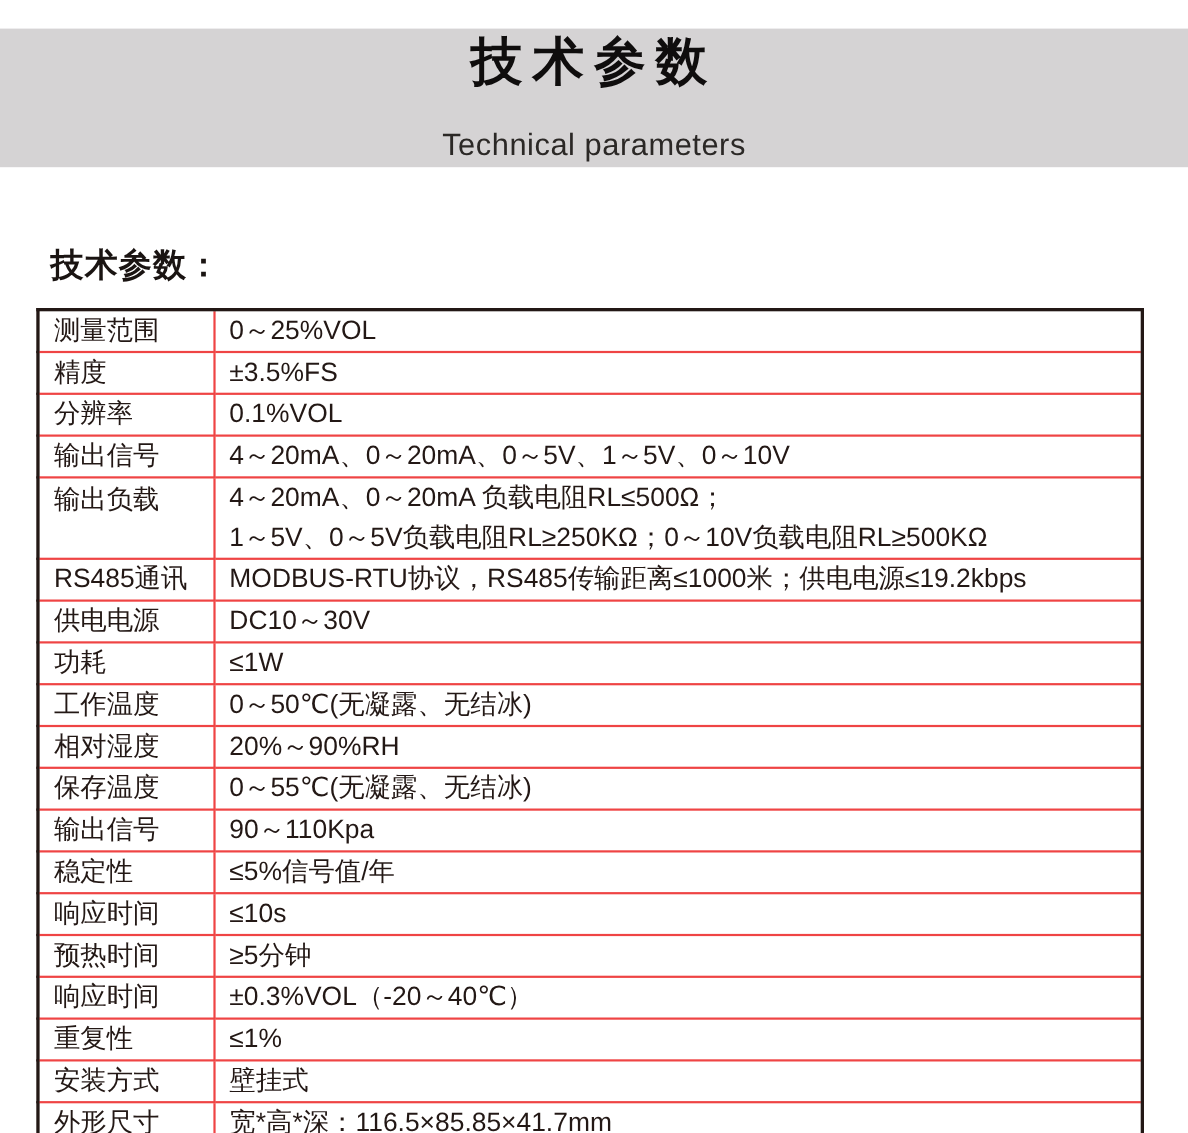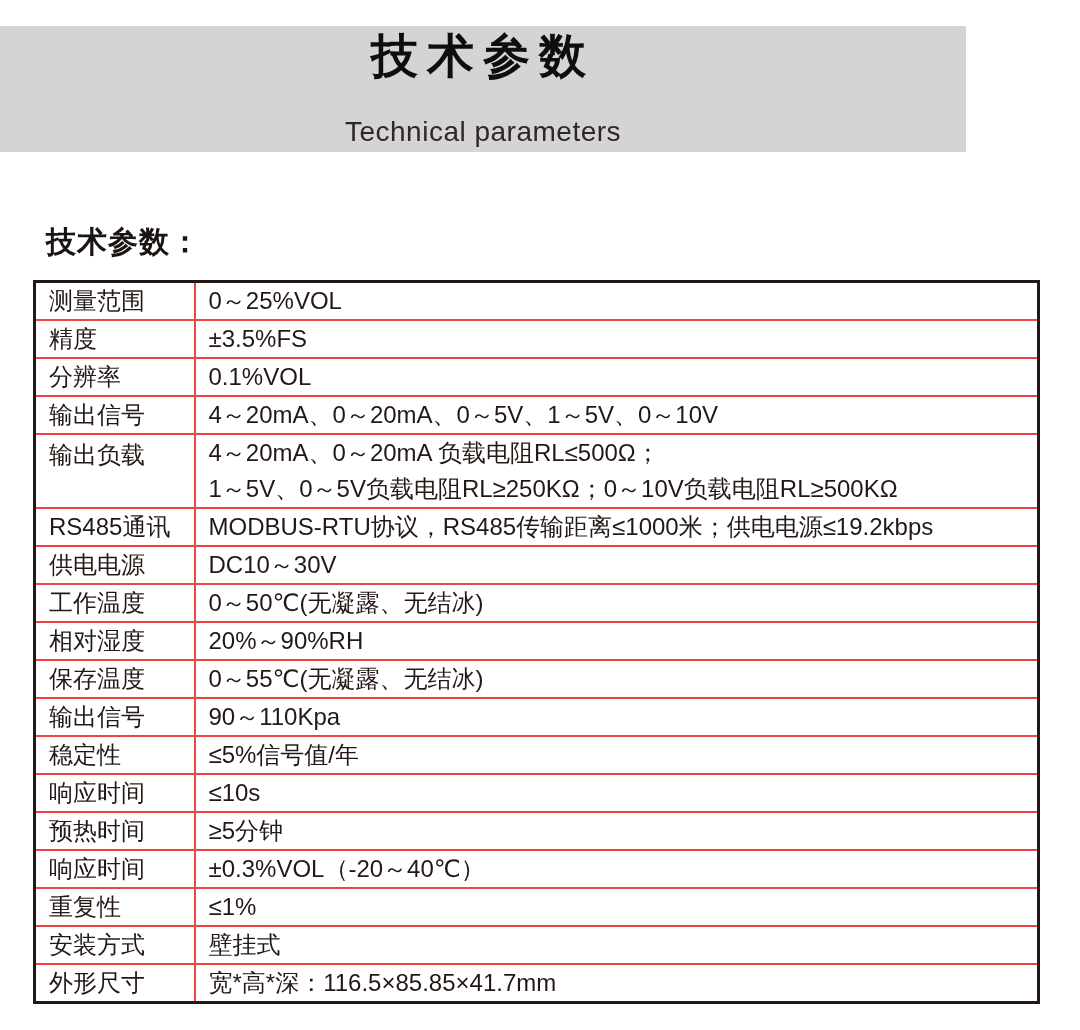--- a/index.html
+++ b/index.html
@@ -6,21 +6,21 @@
   html, body {
     width: 1080px; height: 1030px;
     background: #ffffff;
     font-family: "Liberation Sans", "DejaVu Sans", sans-serif;
     color: #231815;
     overflow: hidden;
   }
   
   .banner {
     margin-top: 26px;
-    width: 966px; height: 126px;
+    width: 1080px; height: 126px;
     background: #d5d3d4;
     display: flex; flex-direction: column;
     align-items: center; justify-content: center; gap: 30px;
   }
   .banner-title {
     font-size: 47px;
     font-weight: 700;
     letter-spacing: 9px;
     color: #0f0d0d;
     line-height: 1.1;
@@ -102,20 +102,24 @@
     </tr>
     <tr>
       <td class="label-cell">RS485通讯</td>
       <td class="value-cell">MODBUS-RTU协议，RS485传输距离≤1000米；供电电源≤19.2kbps</td>
     </tr>
     <tr>
       <td class="label-cell">供电电源</td>
       <td class="value-cell">DC10～30V</td>
     </tr>
     <tr>
+      <td class="label-cell">功耗</td>
+      <td class="value-cell">≤1W</td>
+    </tr>
+    <tr>
       <td class="label-cell">工作温度</td>
       <td class="value-cell">0～50℃(无凝露、无结冰)</td>
     </tr>
     <tr>
       <td class="label-cell">相对湿度</td>
       <td class="value-cell">20%～90%RH</td>
     </tr>
     <tr>
       <td class="label-cell">保存温度</td>
       <td class="value-cell">0～55℃(无凝露、无结冰)</td>

